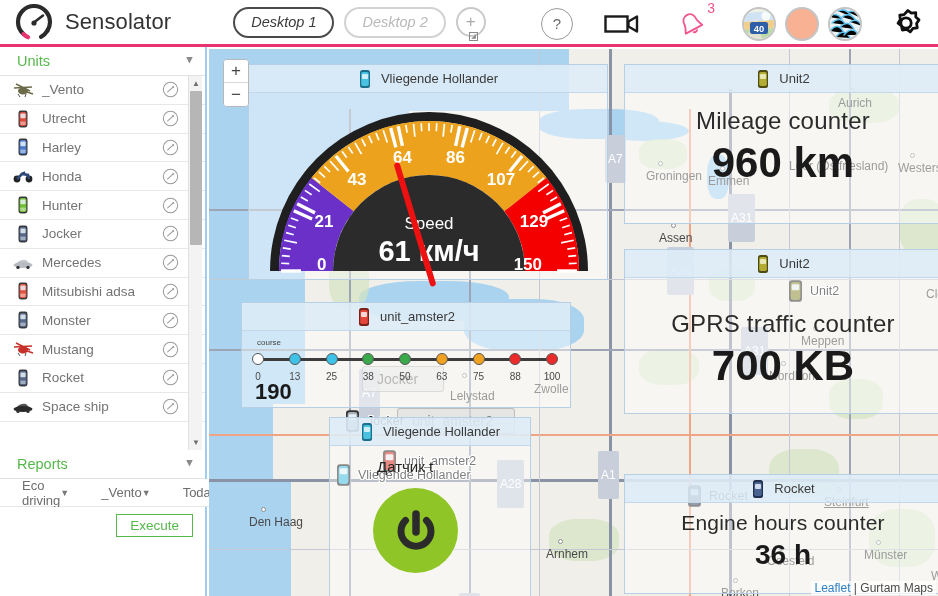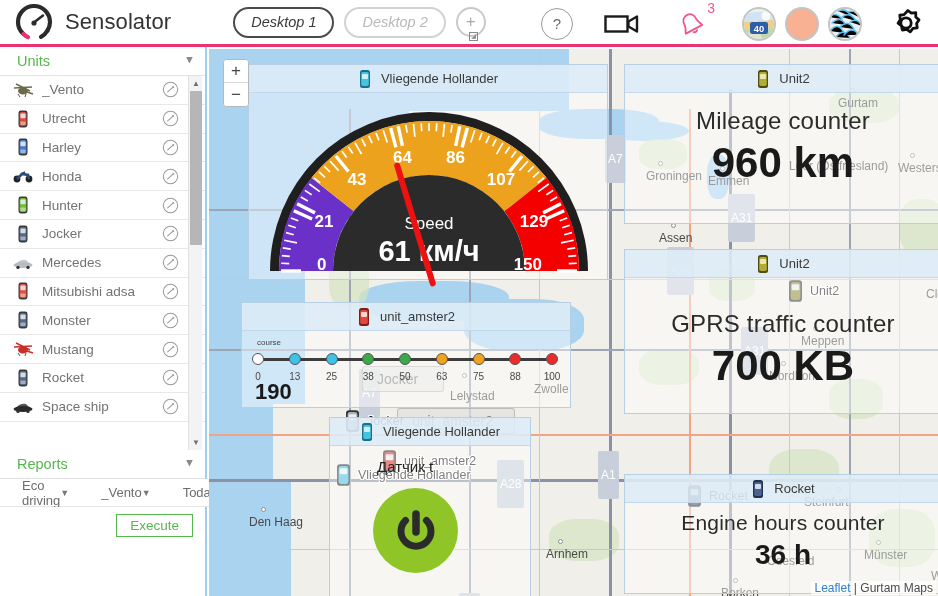--- a/index.html
+++ b/index.html
@@ -594,36 +594,36 @@
       <div class="road" style="left:260px;top:80px;width:2px;height:467px;"></div>
       <div class="road" style="left:0;top:160px;width:729px;height:2px;"></div>
       <div class="road road-orange" style="left:480px;top:60px;width:2px;height:487px;"></div>
       <div class="road road-orange" style="left:0;top:385px;width:729px;height:2px;"></div>
       <div class="road road-thin" style="left:330px;top:0;width:1px;height:547px;"></div>
       <div class="road road-thin" style="left:580px;top:0;width:1px;height:547px;"></div>
       <div class="road road-thin" style="left:0;top:230px;width:729px;height:1px;"></div>
       <div class="road road-thin" style="left:0;top:500px;width:729px;height:1px;"></div>
       <div class="road road-thin" style="left:690px;top:0;width:1px;height:547px;"></div>
       <div id="map-labels">
-          <div class="map-label big" style="left: 629px; top: 47px;">Gurtam</div>
+          <div class="map-label big" style="left: 629px; top: 47px;">Aurich</div>
           <div class="city-dot" style="left: 641px; top: 39px;"></div>
           <div class="map-label big" style="left: 437px; top: 120px;">Groningen</div>
           <div class="city-dot" style="left: 449px; top: 112px;"></div>
           <div class="map-label big" style="left: 689px; top: 112px;">Westerstede</div>
           <div class="city-dot" style="left: 701px; top: 104px;"></div>
           <div class="map-label big" style="left: 580px; top: 110px;">Leer (Ostfriesland)</div>
           <div class="city-dot" style="left: 592px; top: 114px;"></div>
           <div class="map-label big" style="left: 450px; top: 182px;">Assen</div>
           <div class="city-dot" style="left: 462px; top: 174px;"></div>
           <div class="map-label big" style="left: 592px; top: 285px;">Meppen</div>
           <div class="city-dot" style="left: 604px; top: 277px;"></div>
           <div class="map-label big" style="left: 560px; top: 320px;">Nordhorn</div>
           <div class="city-dot" style="left: 572px; top: 312px;"></div>
           <div class="map-label big" style="left: 717px; top: 238px;">Cloppenburg</div>
-          <div class="map-label big" style="left: 595px; top: 446px;">Steinfurt</div>
+          <div class="map-label big" style="left: 615px; top: 446px; text-decoration: underline;">Steinfurt</div>
           <div class="city-dot" style="left: 627px; top: 438px;"></div>
           <div class="map-label big" style="left: 655px; top: 499px;">Münster</div>
           <div class="city-dot" style="left: 667px; top: 491px;"></div>
           <div class="map-label big" style="left: 722px; top: 520px;">Warendorf</div>
           <div class="map-label big" style="left: 558px; top: 505px;">Coesfeld</div>
           <div class="city-dot" style="left: 570px; top: 497px;"></div>
           <div class="map-label big" style="left: 512px; top: 537px;">Borken</div>
           <div class="city-dot" style="left: 524px; top: 529px;"></div>
           <div class="map-label big" style="left: 241px; top: 332px; margin-top: 8px;">Lelystad</div>
           <div class="city-dot" style="left: 253px; top: 324px;"></div>

